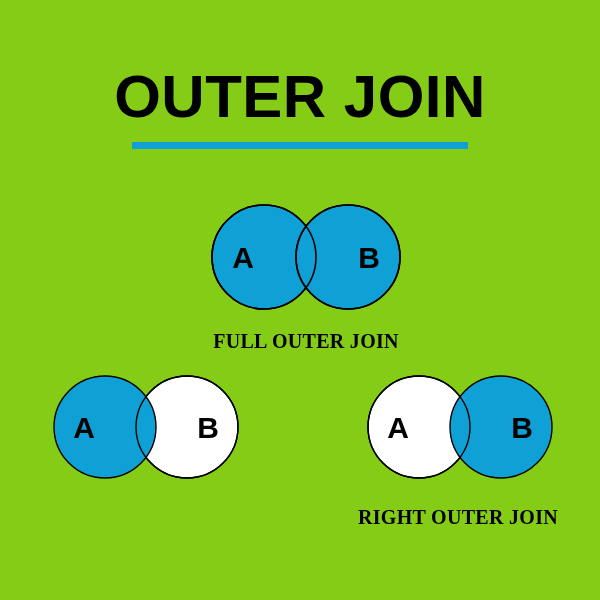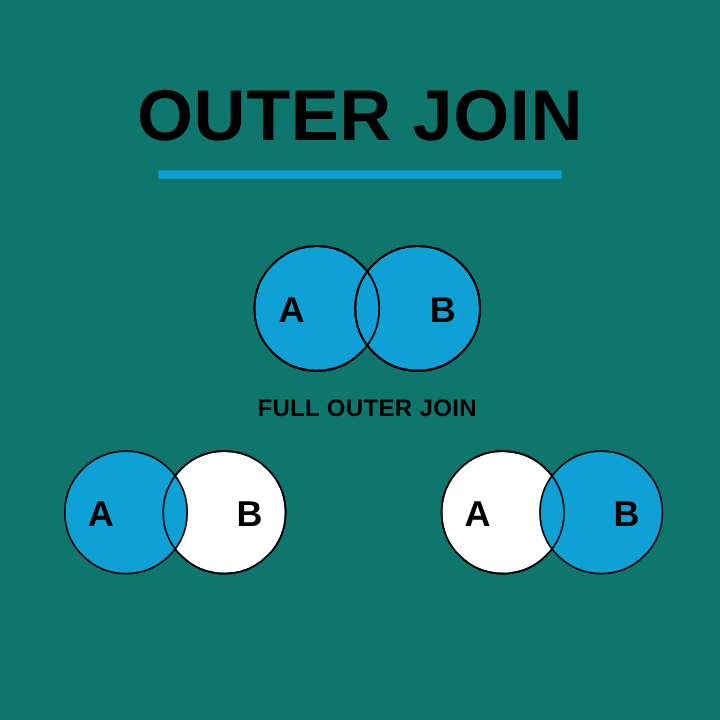--- a/index.html
+++ b/index.html
@@ -13,21 +13,21 @@
     position: relative;
     overflow: hidden;
     font-family: "Liberation Sans", sans-serif;
     background: #ffffff;
   }
   .stage {
     position: absolute;
     left: 0; top: 0;
     width: 600px;
     height: 600px;
-    background: #0f766e;
+    background: #84cc16;
   }
 
   
   .title {
     position: absolute;
     left: 0;
     top: 66px;
     width: 600px;
     text-align: center;
     font-family: "Liberation Sans", sans-serif;
@@ -50,21 +50,21 @@
   
   .venn {
     position: absolute;
   }
   .venn svg {
     display: block;
   }
   .caption {
     position: absolute;
     text-align: center;
-    font-family: Liberation Sans, sans-serif;
+    font-family: Liberation Serif, serif;
     font-weight: bold;
     font-size: 20px;
     letter-spacing: 0.3px;
     color: #000000;
     white-space: nowrap;
     line-height: 22px;
   }
 
   
   #venn-full      { left: 210px; top: 203px; width: 192px; height: 108px; }
@@ -126,14 +126,15 @@
 
       <circle cx="53" cy="53" r="51" fill="#ffffff" stroke="#000000" stroke-width="1.4"></circle>
 
       <circle cx="135" cy="53" r="51" fill="#0FA0D5" stroke="#000000" stroke-width="1.4"></circle>
 
       <circle cx="53" cy="53" r="51" fill="none" stroke="#000000" stroke-width="1.4"></circle>
       <text class="venn-label" x="32" y="64" text-anchor="middle">A</text>
       <text class="venn-label" x="156" y="64" text-anchor="middle">B</text>
     </svg>
   </div>
+  <div class="caption" id="caption-right">RIGHT OUTER JOIN</div>
 
 </div>
 
 </body></html>

